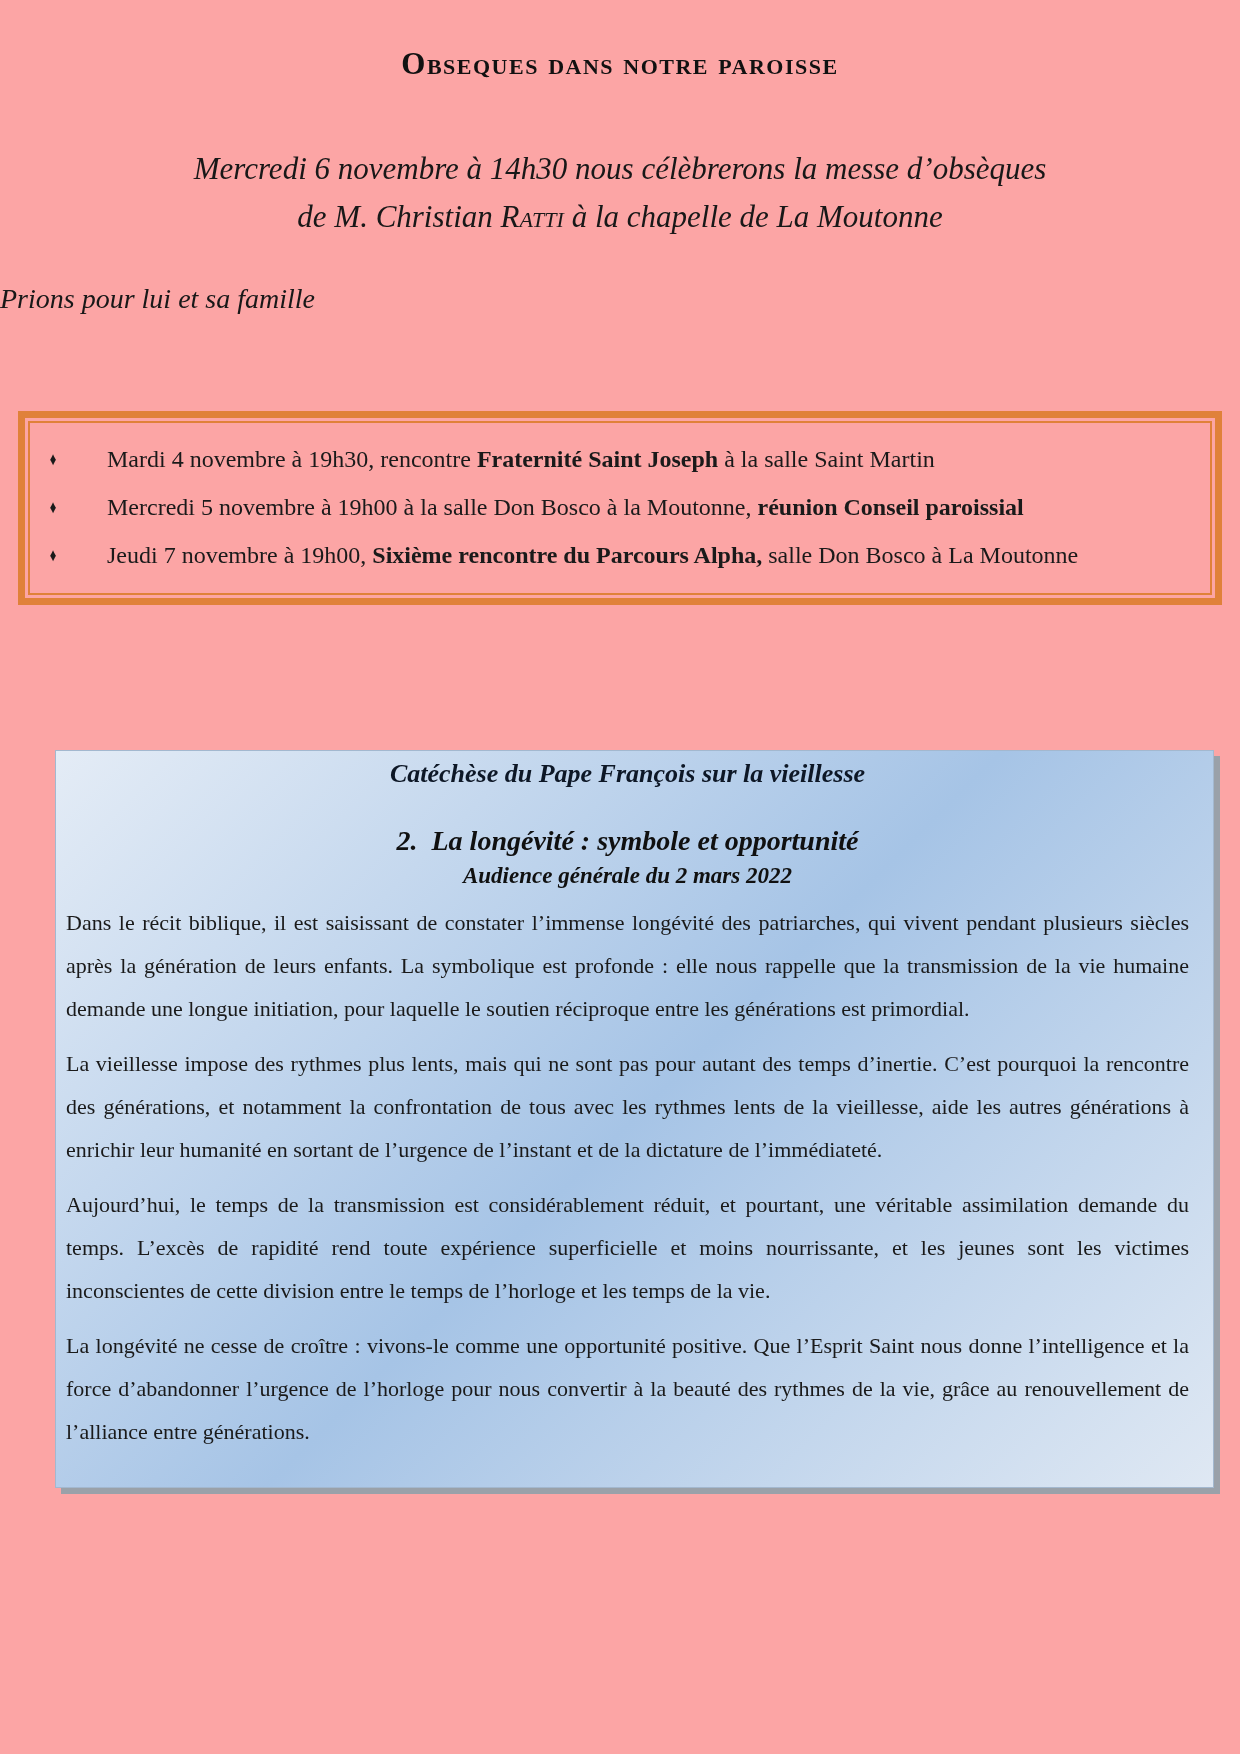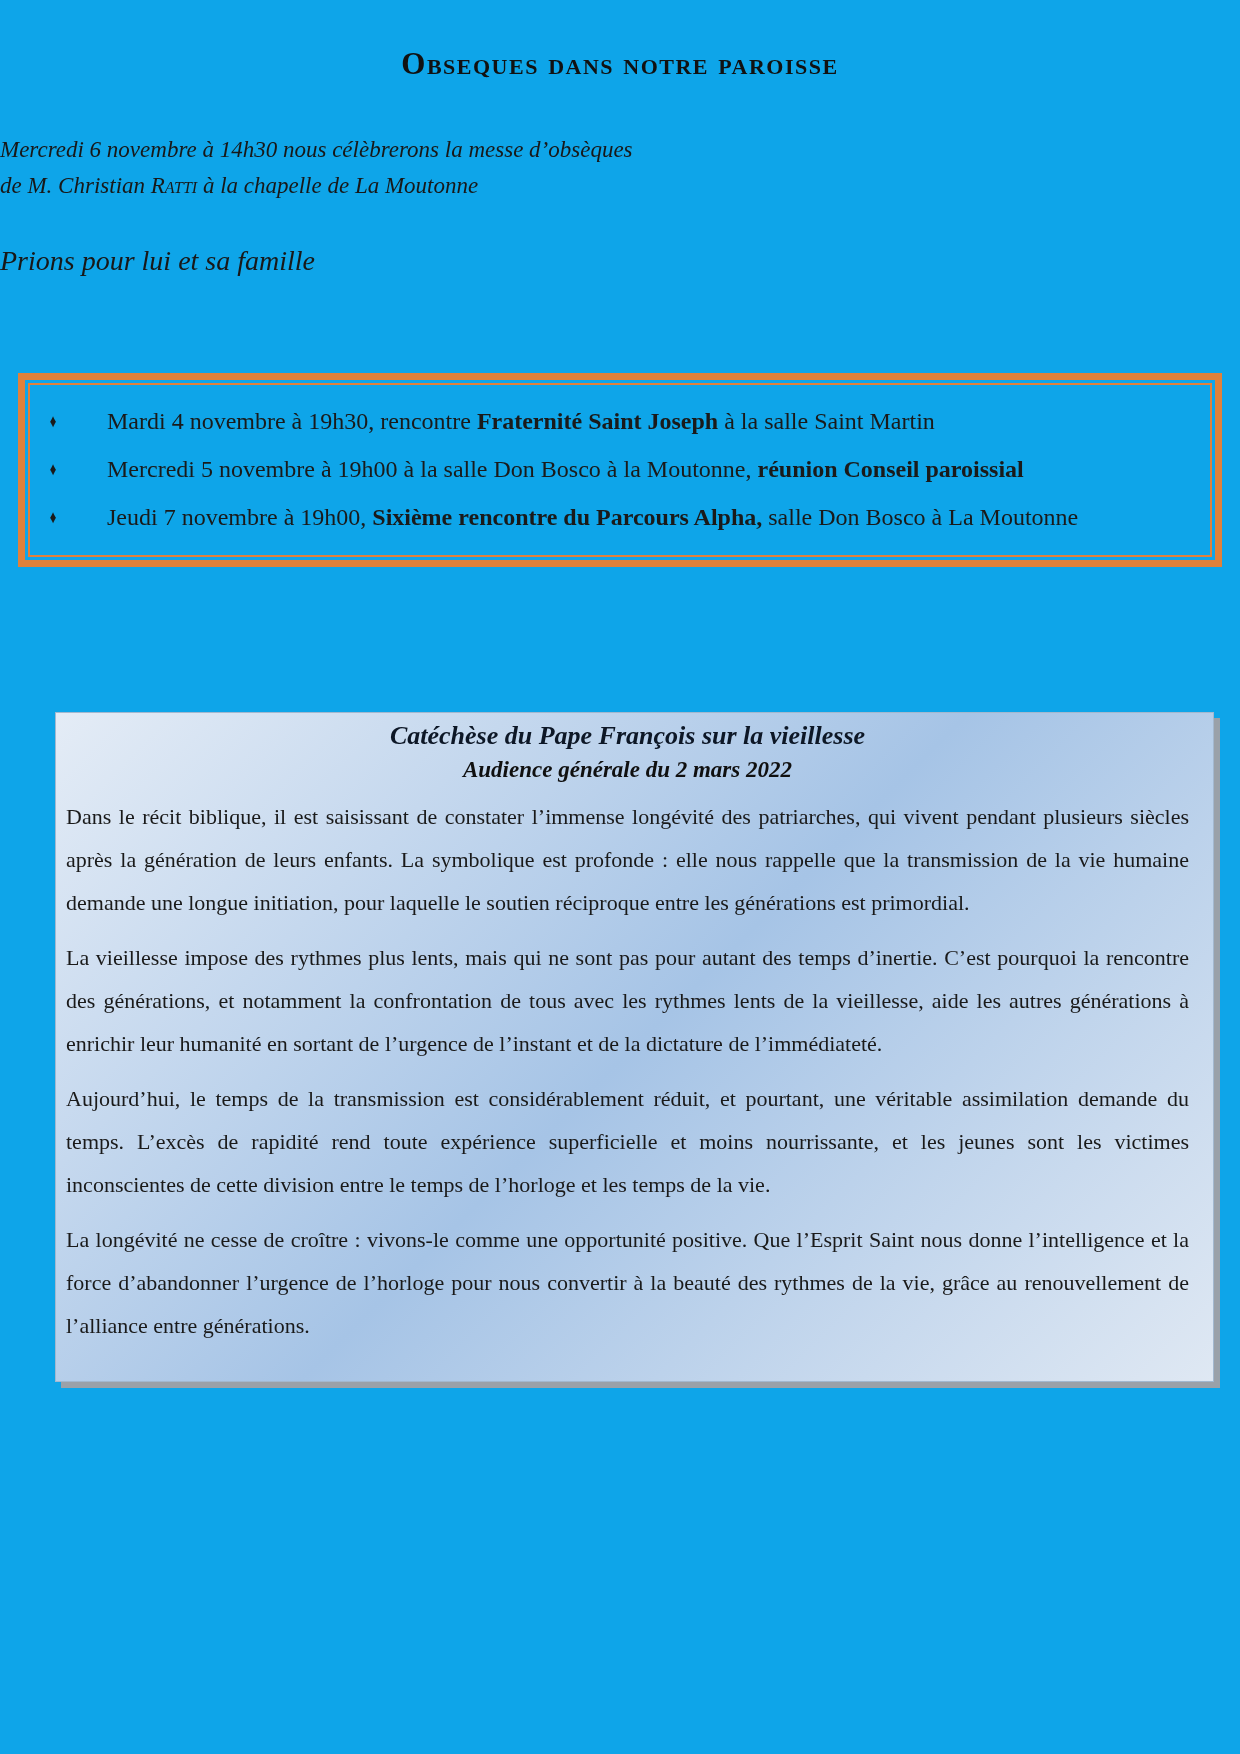--- a/index.html
+++ b/index.html
@@ -1,39 +1,40 @@
 <!DOCTYPE html>
 <html lang="fr" style="--orange: #E0813A;"><head>
 <meta charset="utf-8">
 <style>
   html,body { margin:0; padding:0; background:#ffffff; }
   .page {
     position:relative;
     width:1240px; height:1754px;
     margin:0 auto;
-    background:#0ea5e9;
+    background:#fca5a5;
     font-family:"Liberation Serif", serif;
     color:#1c1c1c;
     overflow:hidden;
   }
 
   
   .doc-title {
     padding-top:46px;
     text-align:center;
     font-variant:small-caps;
     font-weight:bold;
     font-size:31px;
     letter-spacing:1.5px;
     color:#111111;
   }
   .announcement {
-    margin-top:50px;
+    margin-top:63px;
+    text-align:center;
     font-style:italic;
-    font-size:23px;
+    font-size:31px;
     line-height:1.55;
     color:#181818;
   }
   .smallcaps { font-variant:small-caps; }
   .prayer {
     margin-top:42px;
     text-align:left;
     font-style:italic;
     font-size:28px;
     color:#181818;
@@ -145,20 +146,21 @@
       <div class="agenda-item">
         <span class="agenda-bullet">♦</span>
         <span class="agenda-text"><span>Jeudi 7 novembre à 19h00, </span><span class="seg-bold">Sixième rencontre du Parcours Alpha,</span><span> salle Don Bosco à La Moutonne</span></span>
       </div>
 
     </div>
   </div>
 
   <div class="catechesis">
     <div class="cat-header">Catéchèse du Pape François sur la vieillesse</div>
+    <div class="cat-subtitle"><span class="cat-number">2.</span><span>La longévité : symbole et opportunité</span></div>
     <div class="cat-audience">Audience générale du 2 mars 2022</div>
     <div class="cat-paragraph">Dans le récit biblique, il est saisissant de constater l’immense longévité des patriarches, qui vivent pendant plusieurs siècles après la génération de leurs enfants. La symbolique est profonde : elle nous rappelle que la transmission de la vie humaine demande une longue initiation, pour laquelle le soutien réciproque entre les générations est primordial.</div>
     <div class="cat-paragraph">La vieillesse impose des rythmes plus lents, mais qui ne sont pas pour autant des temps d’inertie. C’est pourquoi la rencontre des générations, et notamment la confrontation de tous avec les rythmes lents de la vieillesse, aide les autres générations à enrichir leur humanité en sortant de l’urgence de l’instant et de la dictature de l’immédiateté.</div>
     <div class="cat-paragraph">Aujourd’hui, le temps de la transmission est considérablement réduit, et pourtant, une véritable assimilation demande du temps. L’excès de rapidité rend toute expérience superficielle et moins nourrissante, et les jeunes sont les victimes inconscientes de cette division entre le temps de l’horloge et les temps de la vie.</div>
     <div class="cat-paragraph">La longévité ne cesse de croître : vivons-le comme une opportunité positive. Que l’Esprit Saint nous donne l’intelligence et la force d’abandonner l’urgence de l’horloge pour nous convertir à la beauté des rythmes de la vie, grâce au renouvellement de l’alliance entre générations.</div>
   </div>
 
 </div>
 
 </body></html>

